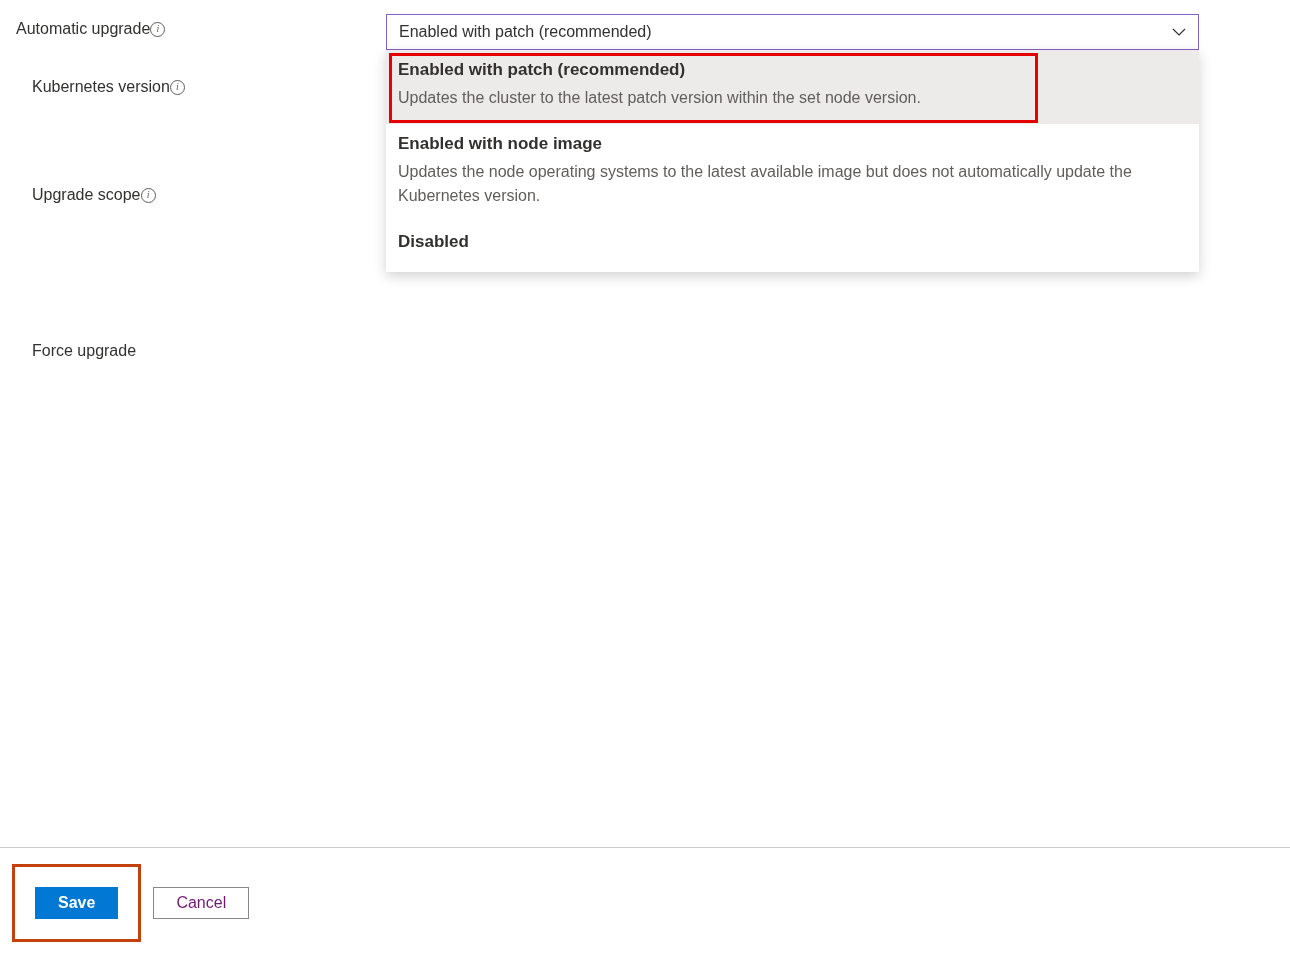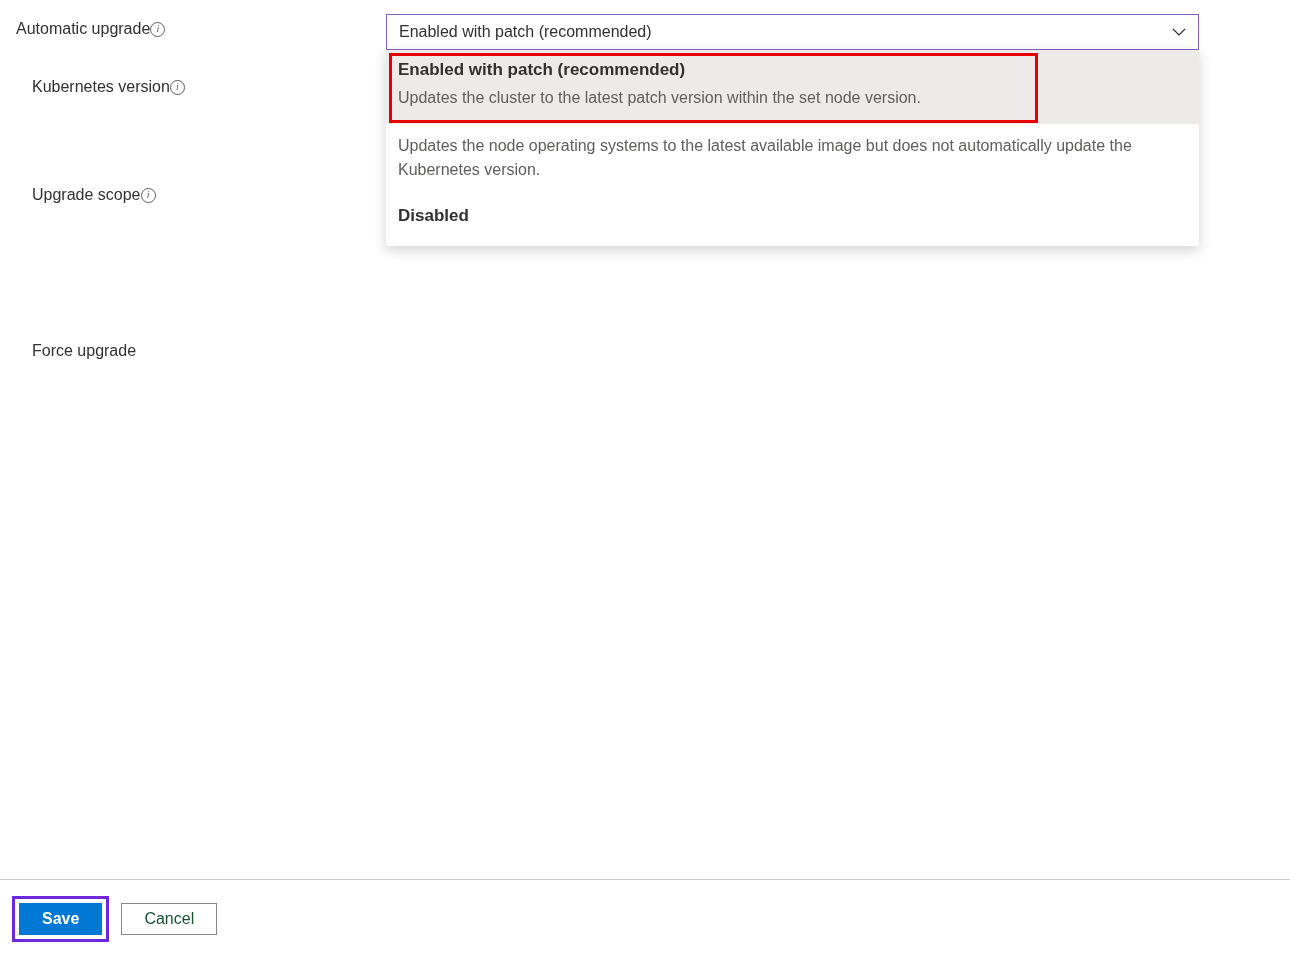--- a/index.html
+++ b/index.html
@@ -120,39 +120,39 @@
       bottom: 0;
       left: 0;
       right: 0;
       border-top: 1px solid #ccc;
       padding: 16px 12px 22px 12px;
       display: flex;
       gap: 12px;
       align-items: center;
     }
     .save-wrap {
-      border: 3px solid #6d28d9;
-      padding: 4px;
+      border: 3px solid #c2410c;
+      padding: 20px;
       display: inline-block;
     }
     .btn {
       font-size: 16px;
       padding: 6px 22px;
       cursor: pointer;
       font-family: inherit;
     }
     .btn-primary {
       background: #0078d4;
       color: #fff;
       border: 1px solid #0078d4;
       font-weight: 600;
     }
     .btn-secondary {
       background: #fff;
-      color: #14532d;
+      color: #701a75;
       border: 1px solid #8a8886;
     }
   </style>
 </head>
 <body>
 
 <div class="form-area">
   <div class="form-row">
     <div class="label-col">
       <span>Automatic upgrade</span>
@@ -167,20 +167,21 @@
             </svg>
         </span>
       </div>
       <div class="dropdown-list">
         <div class="option selected">
           <div class="highlight-option"></div>
           <div class="option-title">Enabled with patch (recommended)</div>
           <div class="option-desc">Updates the cluster to the latest patch version within the set node version.</div>
         </div>
         <div class="option">
+          <div class="option-title">Enabled with node image</div>
           <div class="option-desc">Updates the node operating systems to the latest available image but does not automatically update the Kubernetes version.</div>
         </div>
         <div class="option">
           <div class="option-title">Disabled</div>
         </div>
       </div>
     </div>
   </div>
 </div>
 

